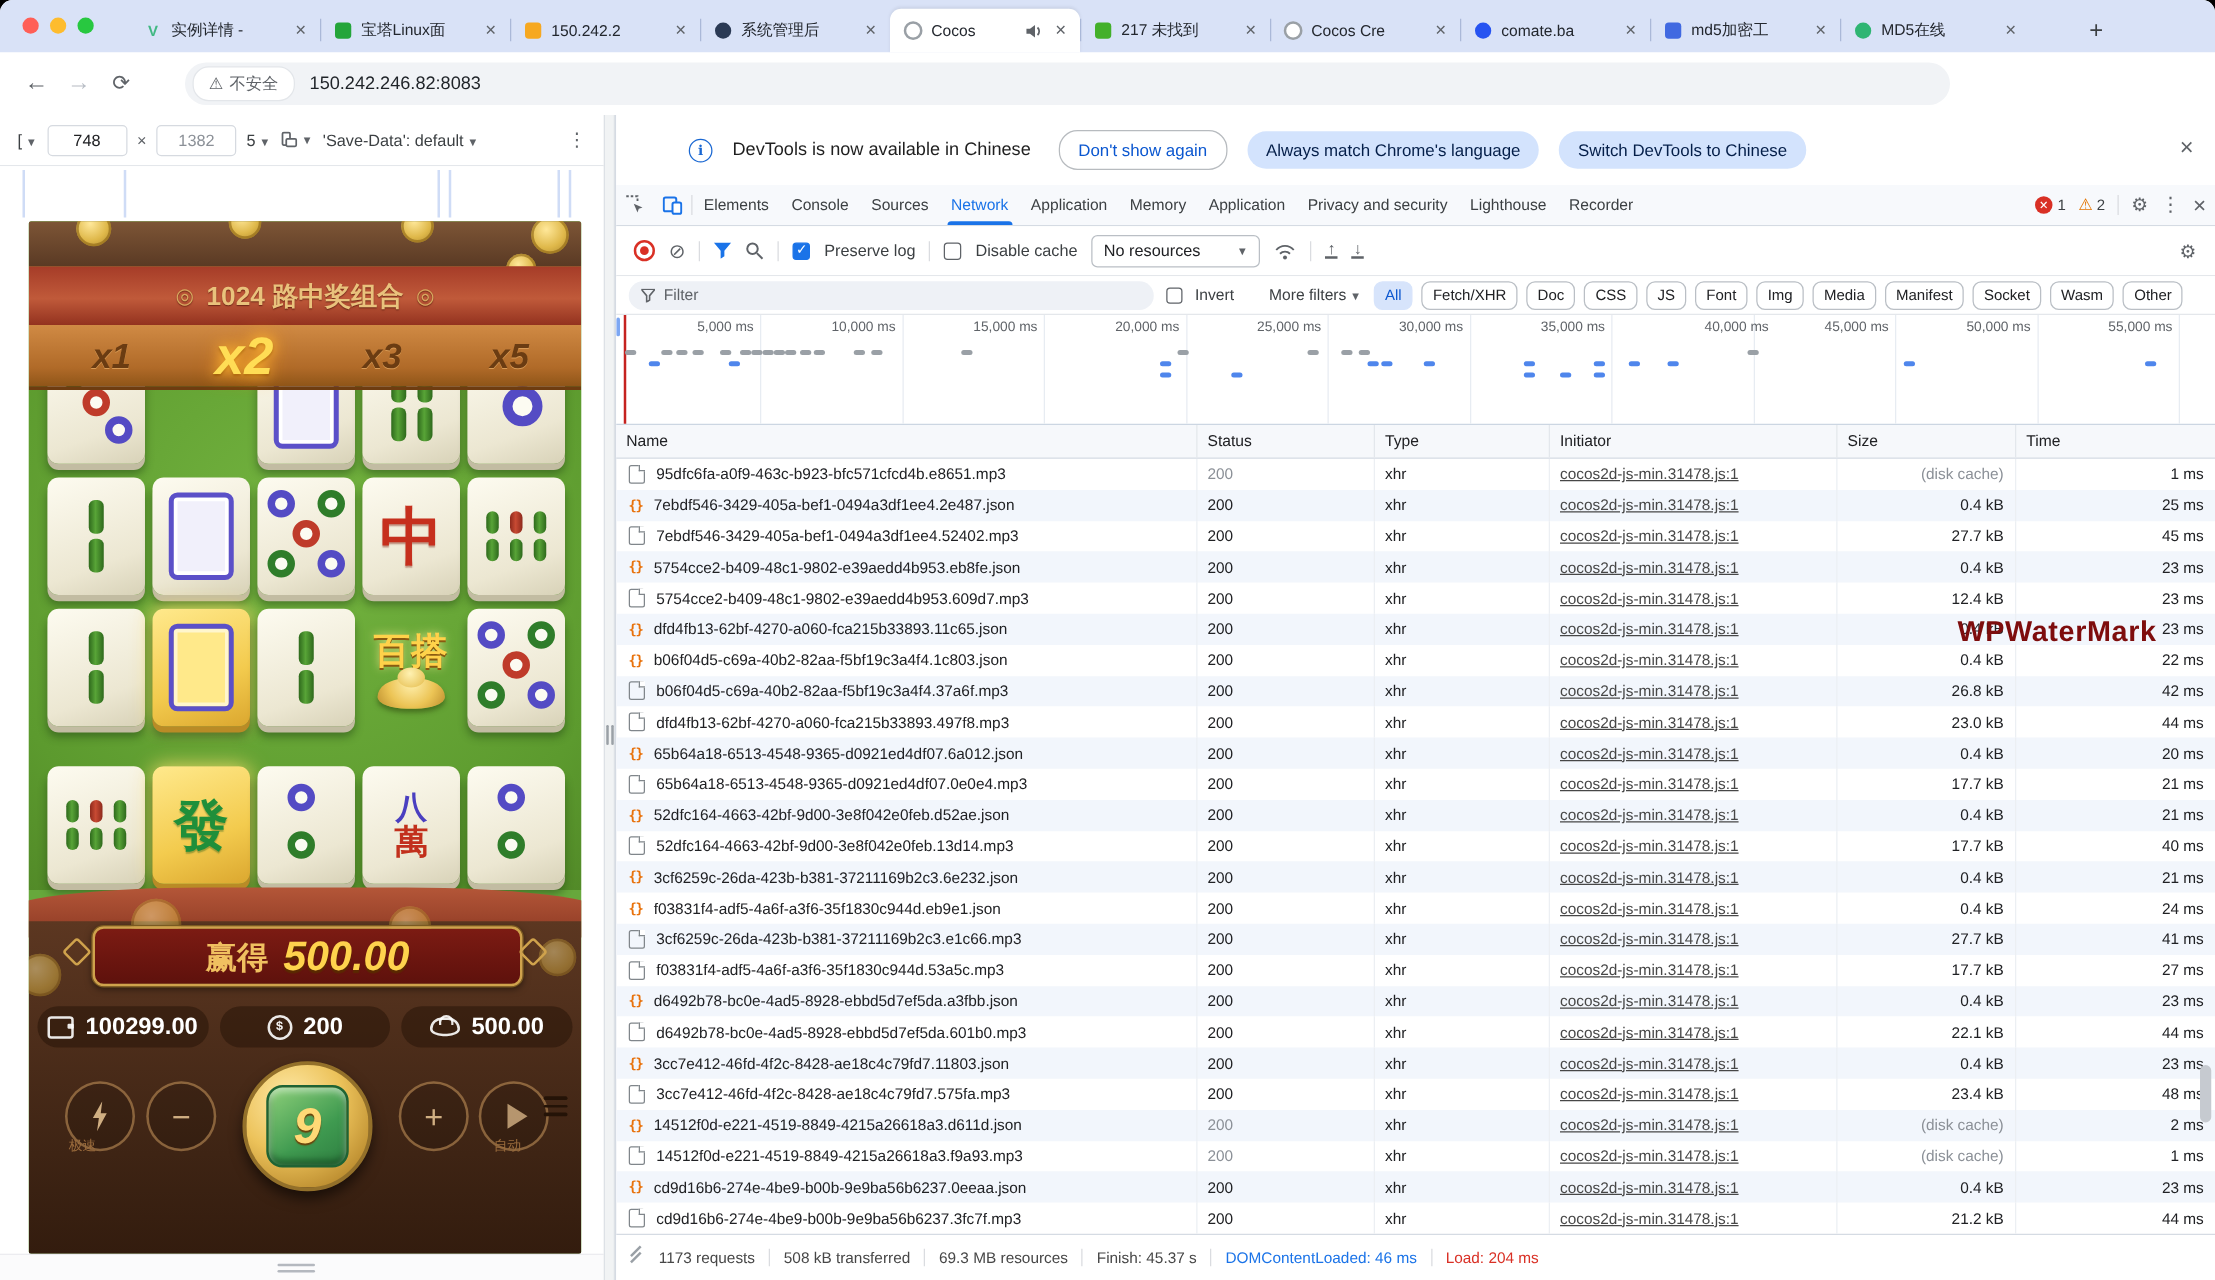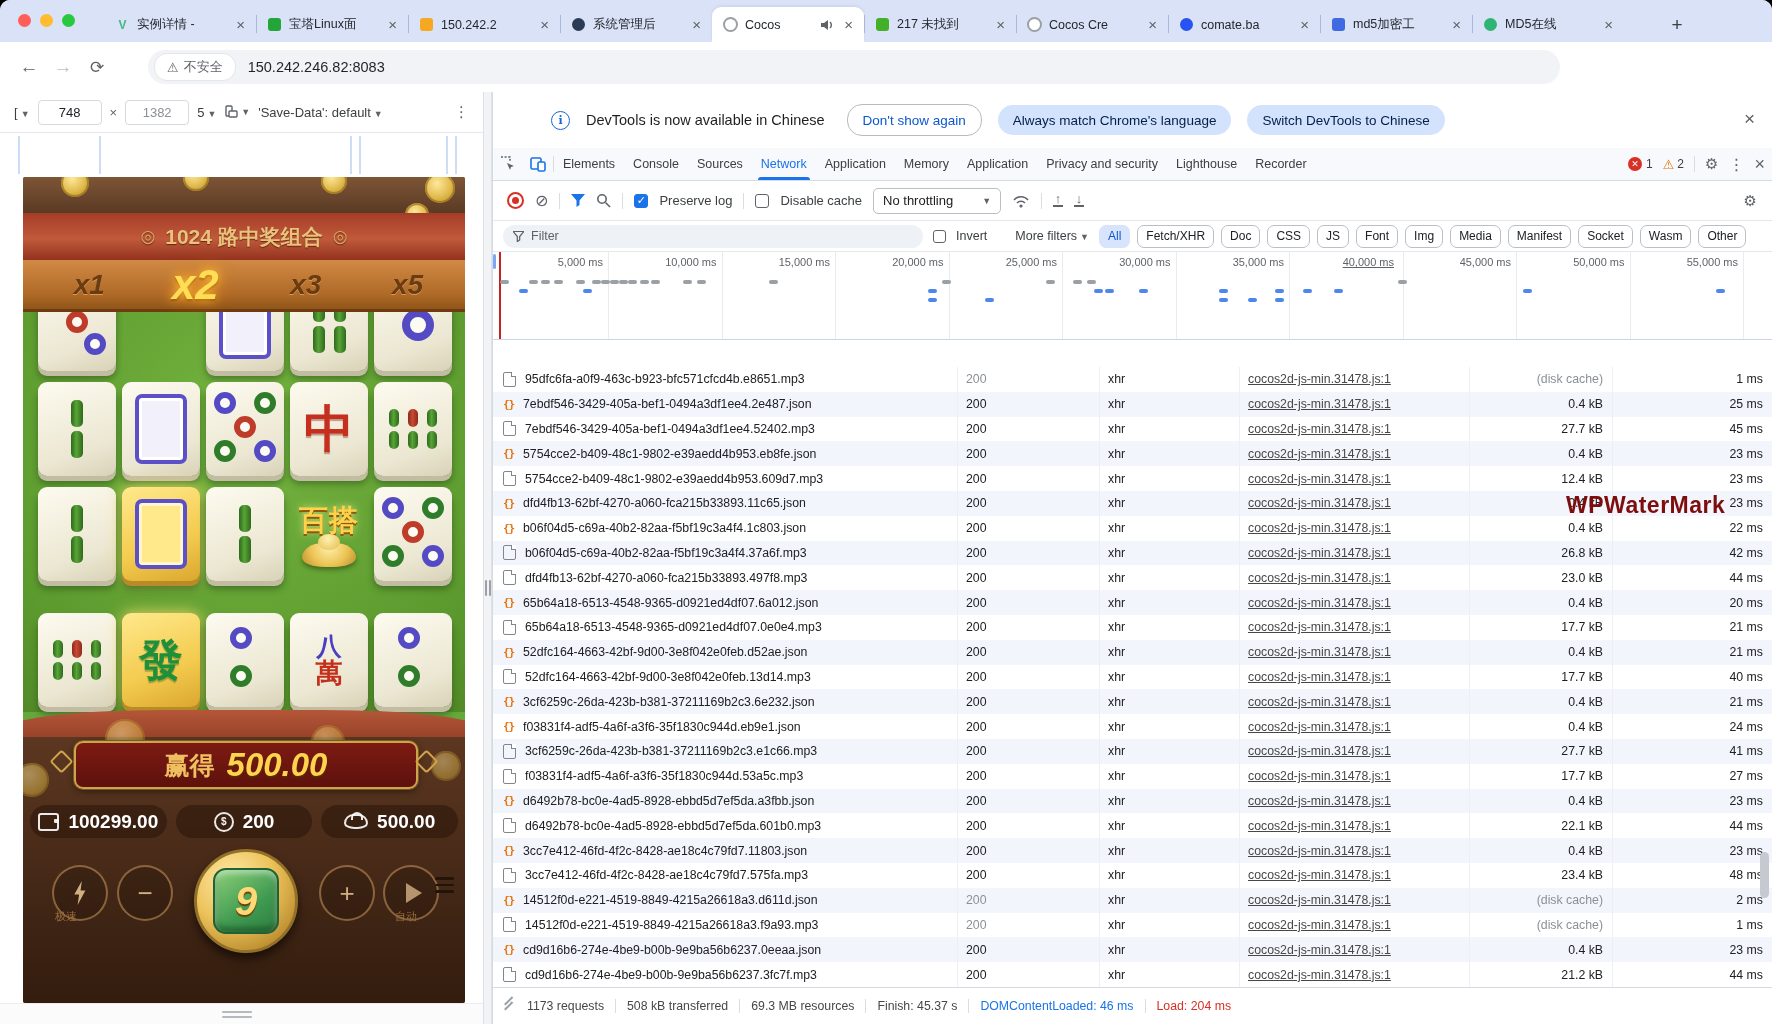--- a/index.html
+++ b/index.html
@@ -597,21 +597,21 @@
               <path d="M9.5 9.5L14 14" stroke="#5f6368" stroke-width="1.6"></path>
             </svg>
         </span>
         <span class="vdiv"></span>
         <span class="cb on">✓</span>
         <span>Preserve log</span>
         <span class="vdiv"></span>
         <span class="cb"></span>
         <span>Disable cache</span>
         <span class="throttle">
-            <span>No throttling</span>
+            <span>No resources</span>
             <span class="caret">▼</span>
           </span>
         <span>
           <svg width="18" height="14" viewBox="0 0 18 14">
               <path d="M2 6a9 9 0 0 1 14 0" fill="none" stroke="#5f6368" stroke-width="1.5"></path>
               <path d="M5 9a5.5 5.5 0 0 1 8 0" fill="none" stroke="#5f6368" stroke-width="1.5"></path>
               <circle cx="9" cy="12" r="1.6" fill="#5f6368"></circle>
             </svg>
         </span>
         <span class="vdiv"></span>
@@ -658,21 +658,21 @@
           <span class="tl-label" style="left: 342px;">15,000 ms</span>
           <span class="tl-line" style="left: 455.5px;"></span>
           <span class="tl-label" style="left: 455.5px;">20,000 ms</span>
           <span class="tl-line" style="left: 569px;"></span>
           <span class="tl-label" style="left: 569px;">25,000 ms</span>
           <span class="tl-line" style="left: 682.5px;"></span>
           <span class="tl-label" style="left: 682.5px;">30,000 ms</span>
           <span class="tl-line" style="left: 796px;"></span>
           <span class="tl-label" style="left: 796px;">35,000 ms</span>
           <span class="tl-line" style="left: 909.5px;"></span>
-          <span class="tl-label" style="left: 906px; text-decoration: underline;">40,000 ms</span>
+          <span class="tl-label" style="left: 927px;">40,000 ms</span>
           <span class="tl-line" style="left: 1023px;"></span>
           <span class="tl-label" style="left: 1023px;">45,000 ms</span>
           <span class="tl-line" style="left: 1136.5px;"></span>
           <span class="tl-label" style="left: 1136.5px;">50,000 ms</span>
           <span class="tl-line" style="left: 1250px;"></span>
           <span class="tl-label" style="left: 1250px;">55,000 ms</span>
           <span class="tl-bar g" style="left: 7.175px; top: 28px; width: 9px;"></span>
           <span class="tl-bar b" style="left: 26.47px; top: 37px; width: 9px;"></span>
           <span class="tl-bar g" style="left: 35.55px; top: 28px; width: 9px;"></span>
           <span class="tl-bar g" style="left: 48.035px; top: 28px; width: 9px;"></span>
@@ -704,20 +704,28 @@
           <span class="tl-bar b" style="left: 755.14px; top: 46px; width: 9px;"></span>
           <span class="tl-bar b" style="left: 782.38px; top: 37px; width: 9px;"></span>
           <span class="tl-bar b" style="left: 782.38px; top: 46px; width: 9px;"></span>
           <span class="tl-bar b" style="left: 809.62px; top: 37px; width: 9px;"></span>
           <span class="tl-bar b" style="left: 841.4px; top: 37px; width: 9px;"></span>
           <span class="tl-bar g" style="left: 904.96px; top: 28px; width: 9px;"></span>
           <span class="tl-bar b" style="left: 1029.81px; top: 37px; width: 9px;"></span>
           <span class="tl-bar b" style="left: 1222.76px; top: 37px; width: 9px;"></span>
         </div>
 
+      <div class="thead" id="thead">
+          <div>Name</div>
+          <div>Status</div>
+          <div>Type</div>
+          <div>Initiator</div>
+          <div style="justify-content: flex-start;">Size</div>
+          <div style="justify-content: flex-start;">Time</div>
+        </div>
 
       <div class="rows" id="rows">
           <div class="nrow cached">
             <div class="c-name">
               <span class="fico page"></span>
               <span>95dfc6fa-a0f9-463c-b923-bfc571cfcd4b.e8651.mp3</span>
             </div>
             <div class="c-status">200</div>
             <div class="c-type">xhr</div>
             <div class="init">

